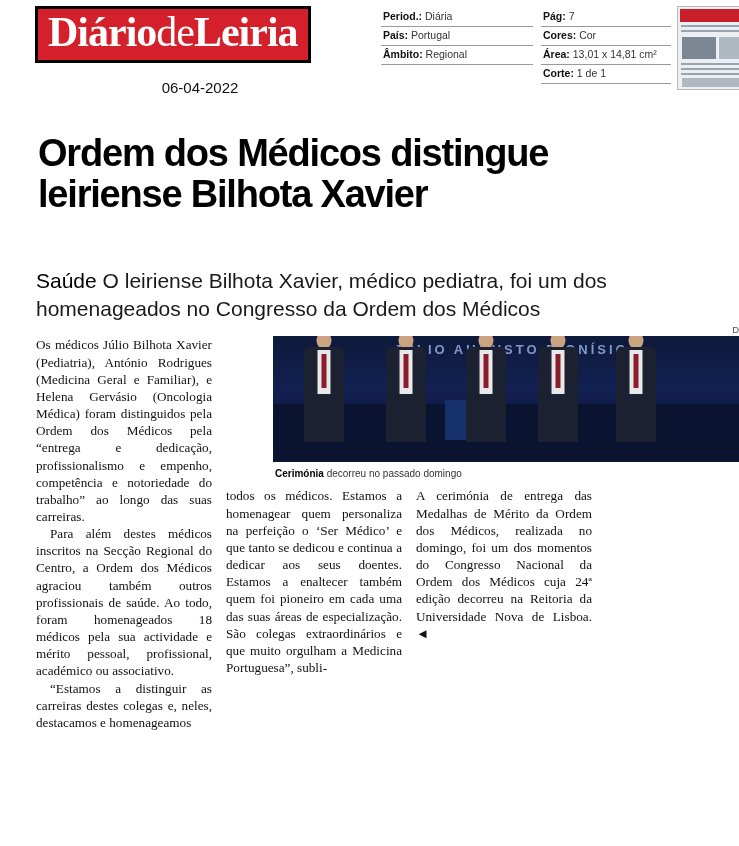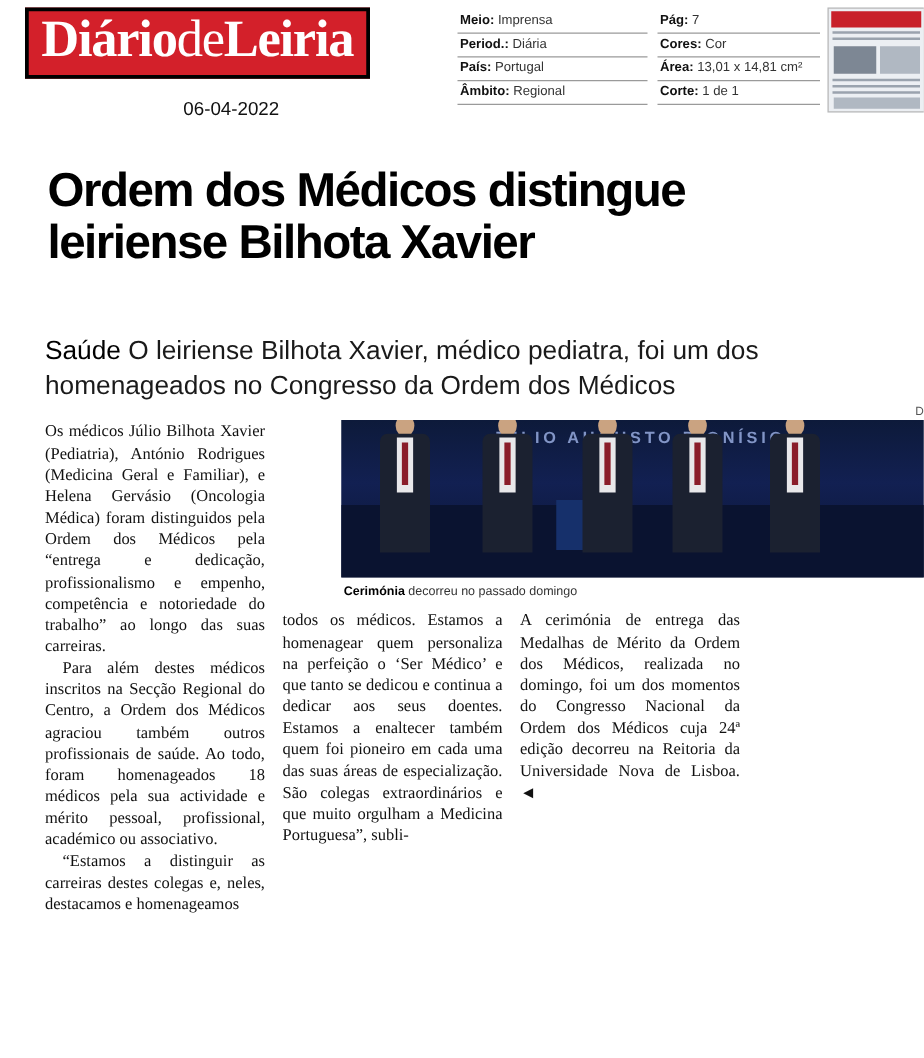--- a/index.html
+++ b/index.html
@@ -13,23 +13,24 @@
     font-family: "Liberation Sans", sans-serif;
     color: #111;
     position: relative;
     overflow: hidden;
   }
 
   
   .header {
     display: flex;
     align-items: flex-start;
-    padding: 6px 8px 0 20px;
+    padding: 6px 8px 0 0;
     height: 96px;
     box-sizing: border-box;
+    margin-left: 35px;
   }
 
   .masthead-block {
     width: 340px;
     flex: 0 0 340px;
   }
   .masthead {
     background: #d3202a;
     color: #ffffff;
     border: 3px solid #000000;
@@ -237,24 +238,20 @@
 
 <div class="header">
 
   <div class="masthead-block">
     <div class="masthead"><span>Diário</span><span class="thin">de</span><span>Leiria</span></div>
     <div class="pubdate">06-04-2022</div>
   </div>
 
   <div class="meta">
     <div class="meta-col left">
-      <div class="meta-row">
-        <span class="k">Meio:</span>
-        <span class="v">Imprensa</span>
-      </div>
       <div class="meta-row">
         <span class="k">Period.:</span>
         <span class="v">Diária</span>
       </div>
       <div class="meta-row">
         <span class="k">País:</span>
         <span class="v">Portugal</span>
       </div>
       <div class="meta-row">
         <span class="k">Âmbito:</span>

